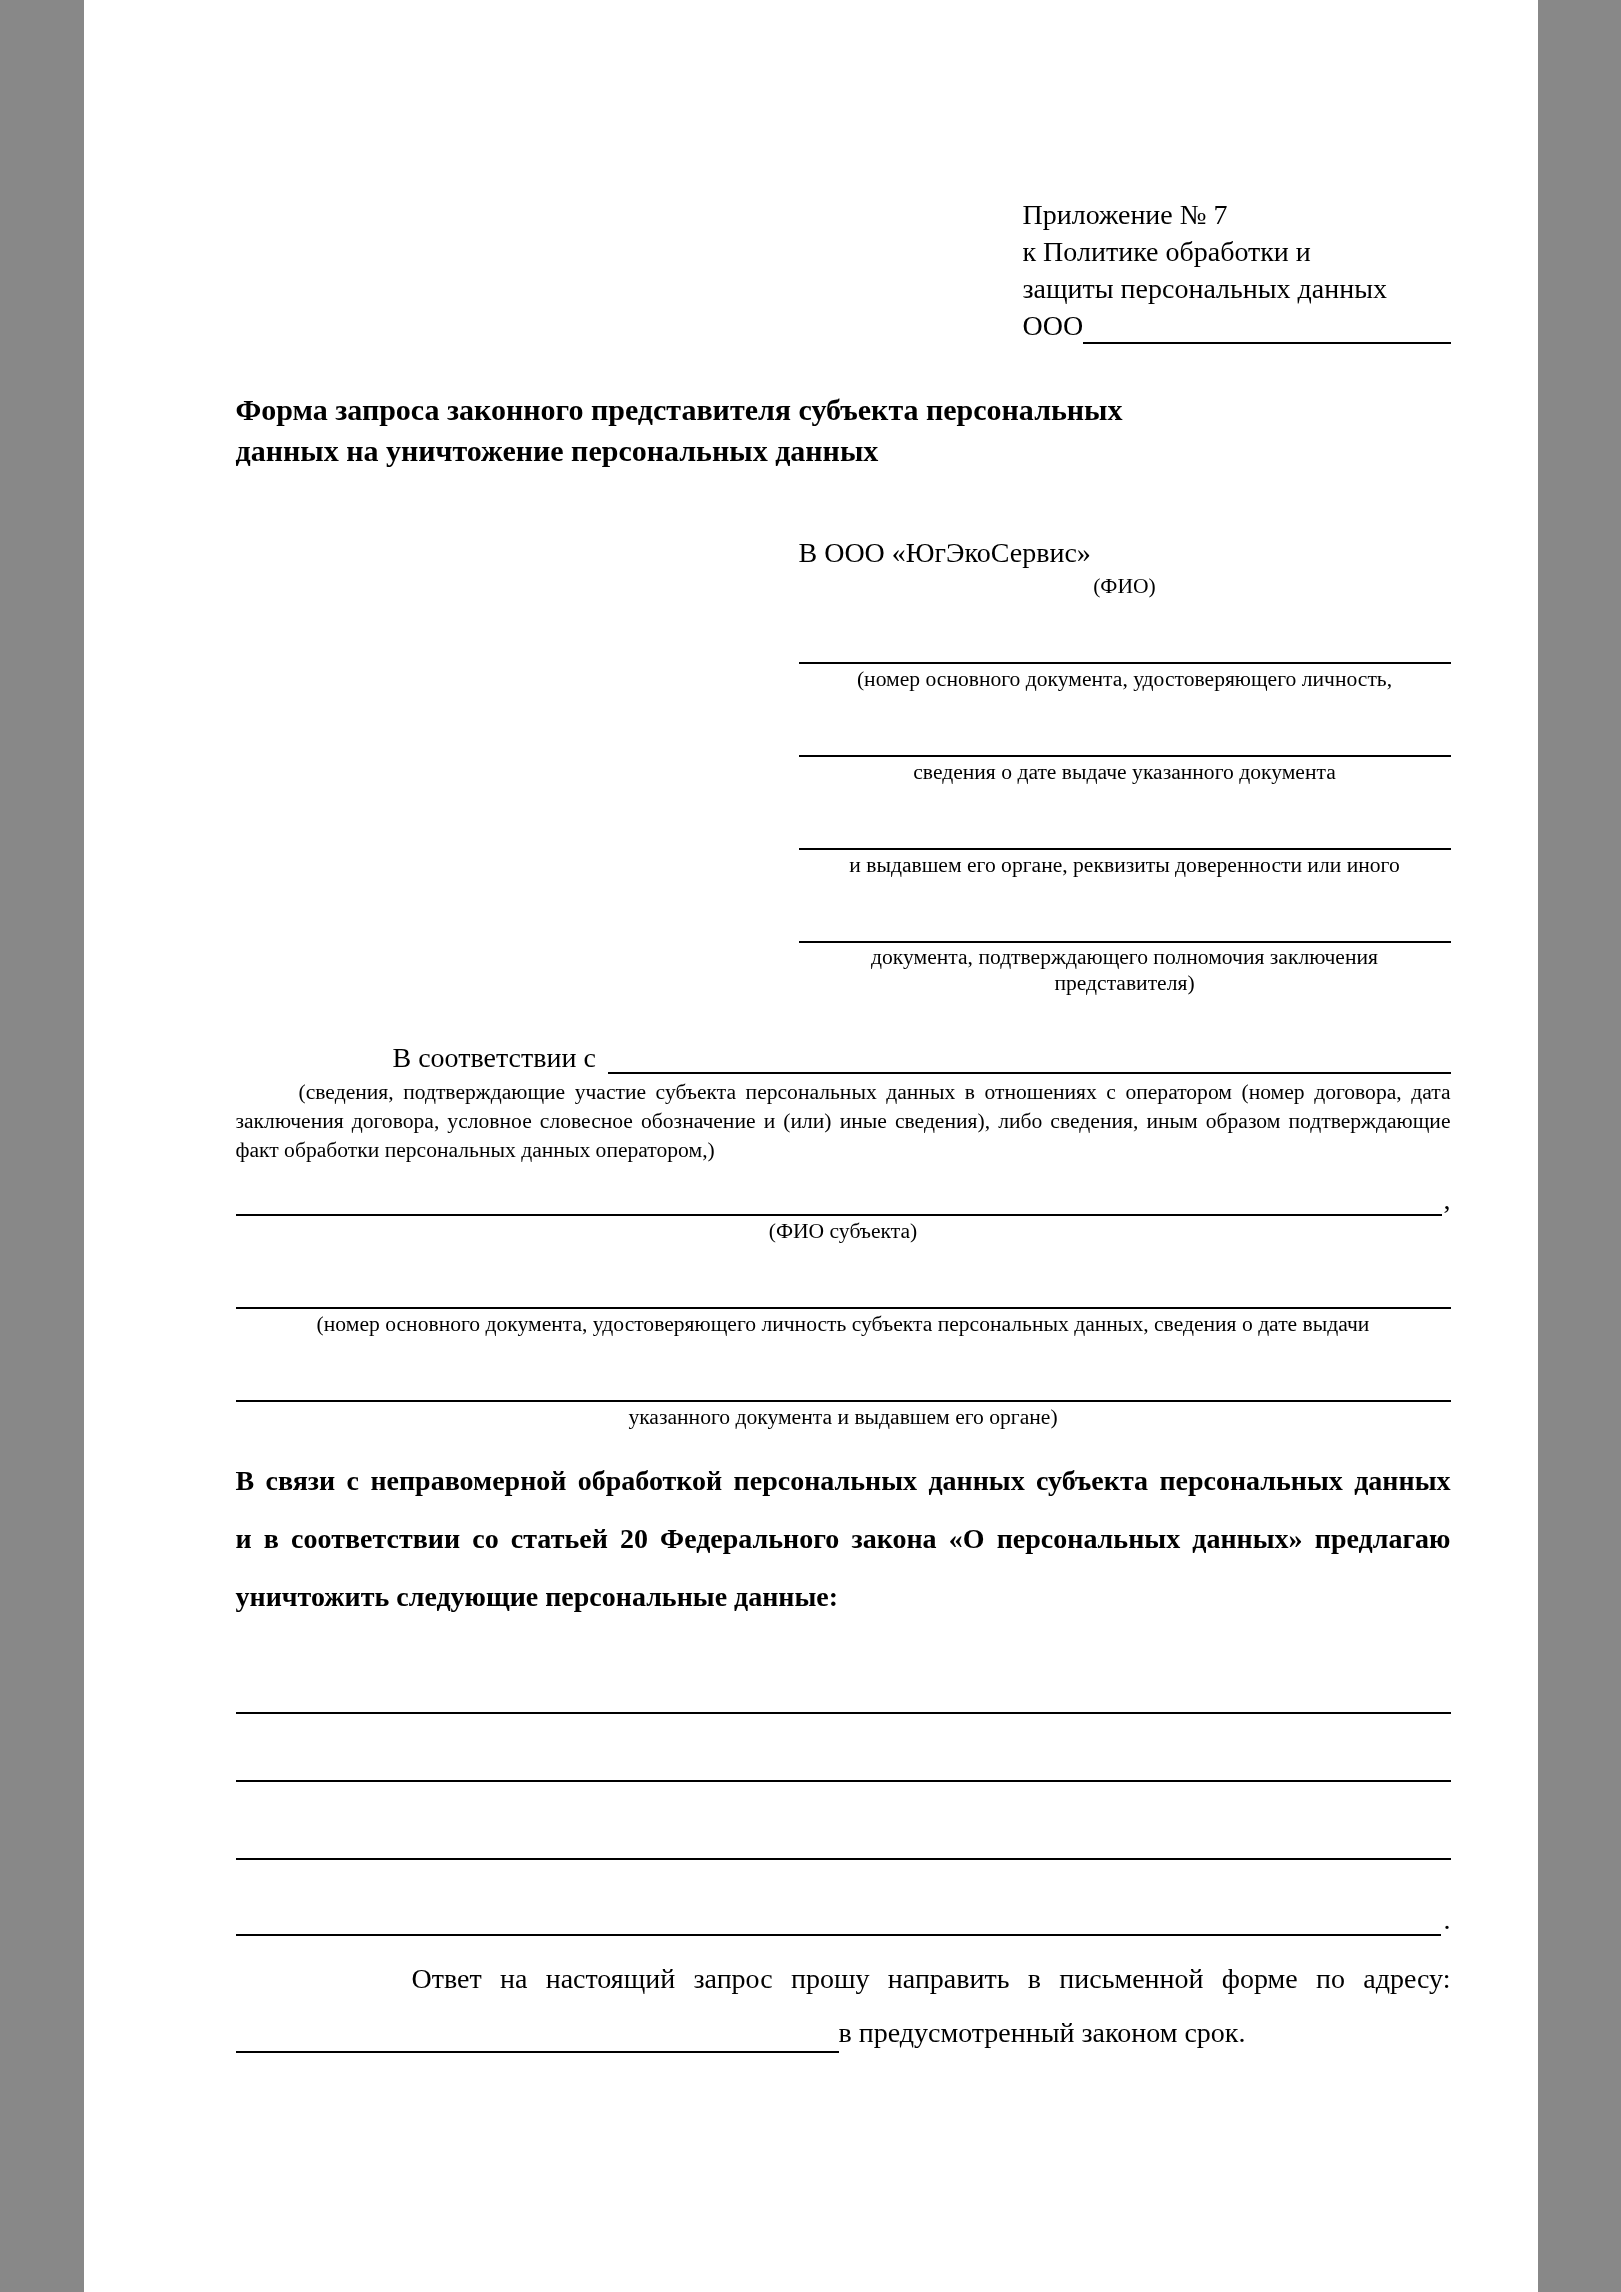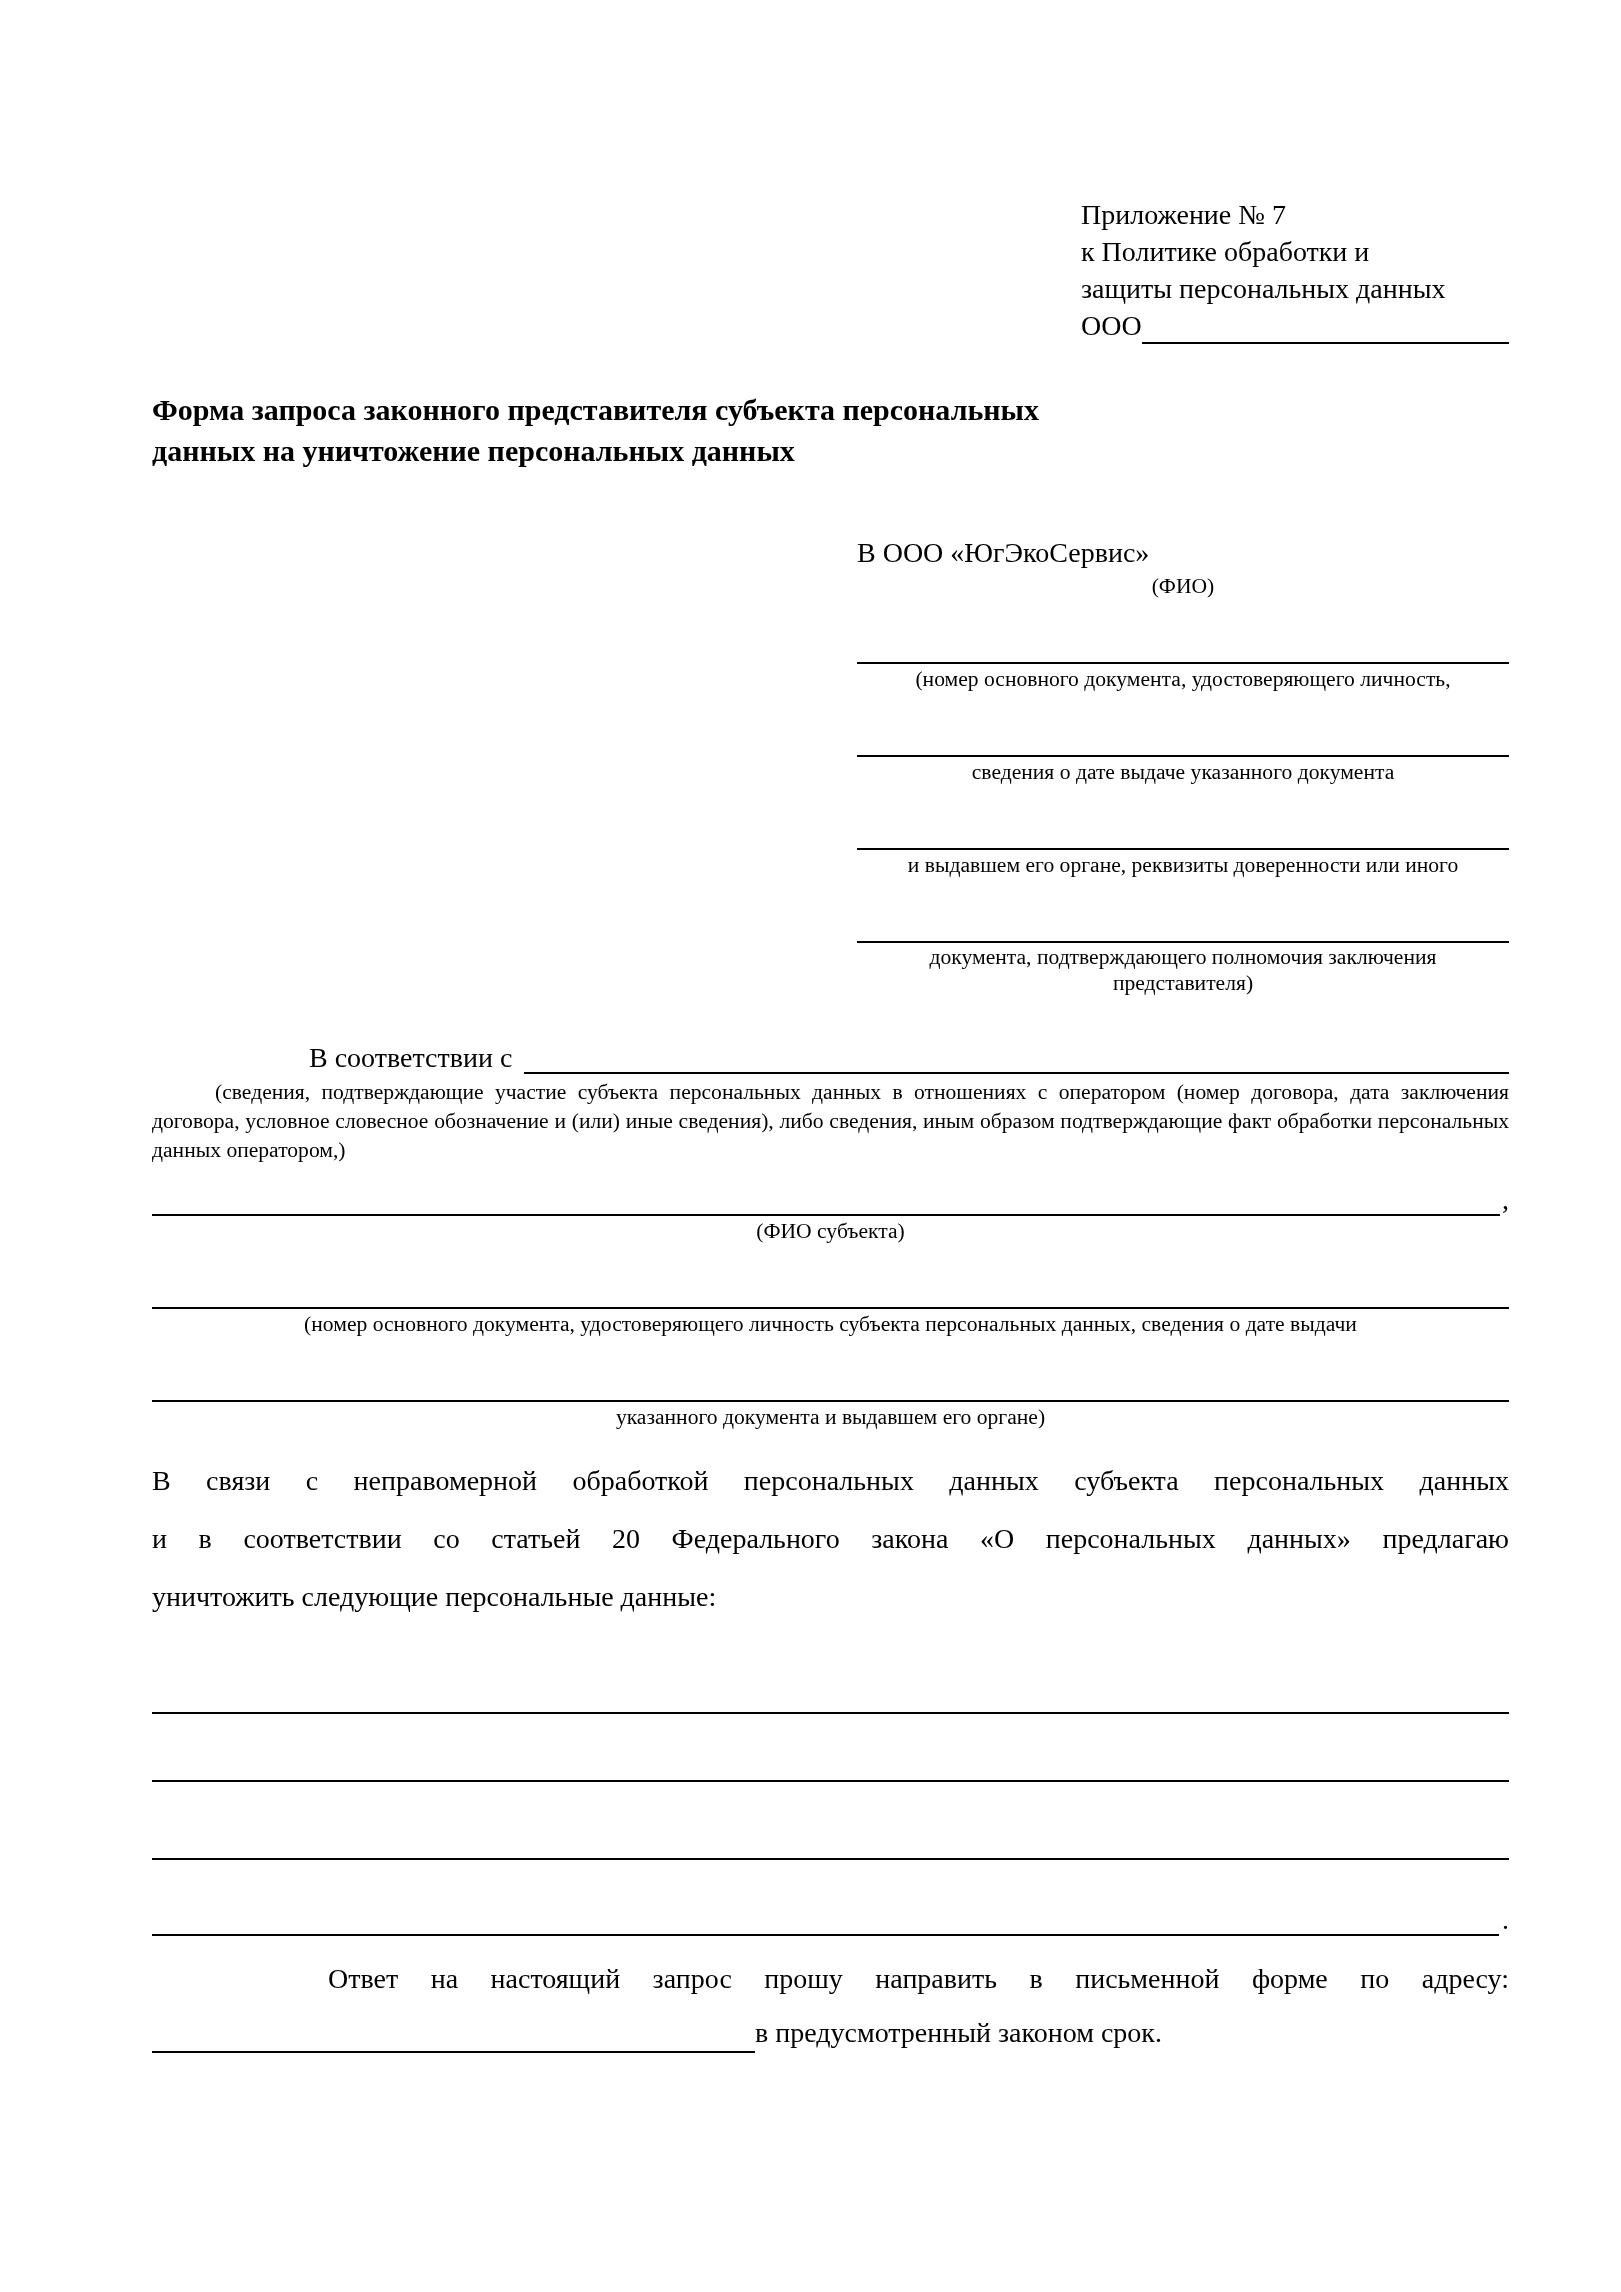--- a/index.html
+++ b/index.html
@@ -1,25 +1,25 @@
 <!DOCTYPE html>
 <html><head>
 <meta charset="utf-8">
 <style>
   html,body { margin:0; padding:0; background:#888; }
   .page {
     position: relative;
-    width: 1621px;
+    width: 1454px;
     height: 2293px;
     margin: 0 auto;
     background: #ffffff;
     color: #000000;
     font-family: "Liberation Serif", "DejaVu Serif", serif;
     box-sizing: border-box;
-    padding: 196px 112px 0 152px;
+    padding: 196px 87px 0 152px;
     overflow: hidden;
   }
   .appendix {
     width: 428px;
     margin-left: auto;
     font-size: 28px;
     line-height: 37px;
   }
   .appendix .ooo-row { display:flex; align-items:flex-end; }
   .fill { flex:1 1 auto; border-bottom: 2.9px solid #000; }
@@ -53,21 +53,21 @@
     margin-top: 3.9px;
     font-size: 21.6px;
     line-height: 29px;
     text-align: justify;
     text-indent: 63px;
   }
   .operator-par { margin-top: 7.8px; line-height: 51px; word-spacing: 5.9px; }
   .comma-row { display:flex; align-items:flex-end; height: 43px; margin-top: 7.8px; }
   .comma-row .tail { padding-left: 2px; }
   .full-blank { height: 41px; border-bottom: 2.9px solid #000; }
-  .destroy-par { margin-top: 21.6px; line-height: 58px; }
+  .destroy-par { margin-top: 21.6px; line-height: 58px; font-weight: bold; }
   .jline { text-align: justify; text-align-last: justify; }
   .gap1 { margin-top: 45px; }
   .gap2 { margin-top: 25.5px; }
   .reason-row { display:flex; align-items:flex-end; margin-top: 37px; height: 41px; }
   .reason-row .label { padding-left: 176px; padding-right: 13.7px; white-space: nowrap; }
   .period-row { display:flex; align-items:flex-end; margin-top: 35px; height: 41px; }
   .period-row .tail { padding-left: 2.9px; }
   .response-par { margin-top: 13.7px; line-height: 58px; }
   .response-l1 { text-indent: 176px; text-align: justify; text-align-last: justify; }
   .response-l2 { display:flex; align-items:center; height: 49px; }

